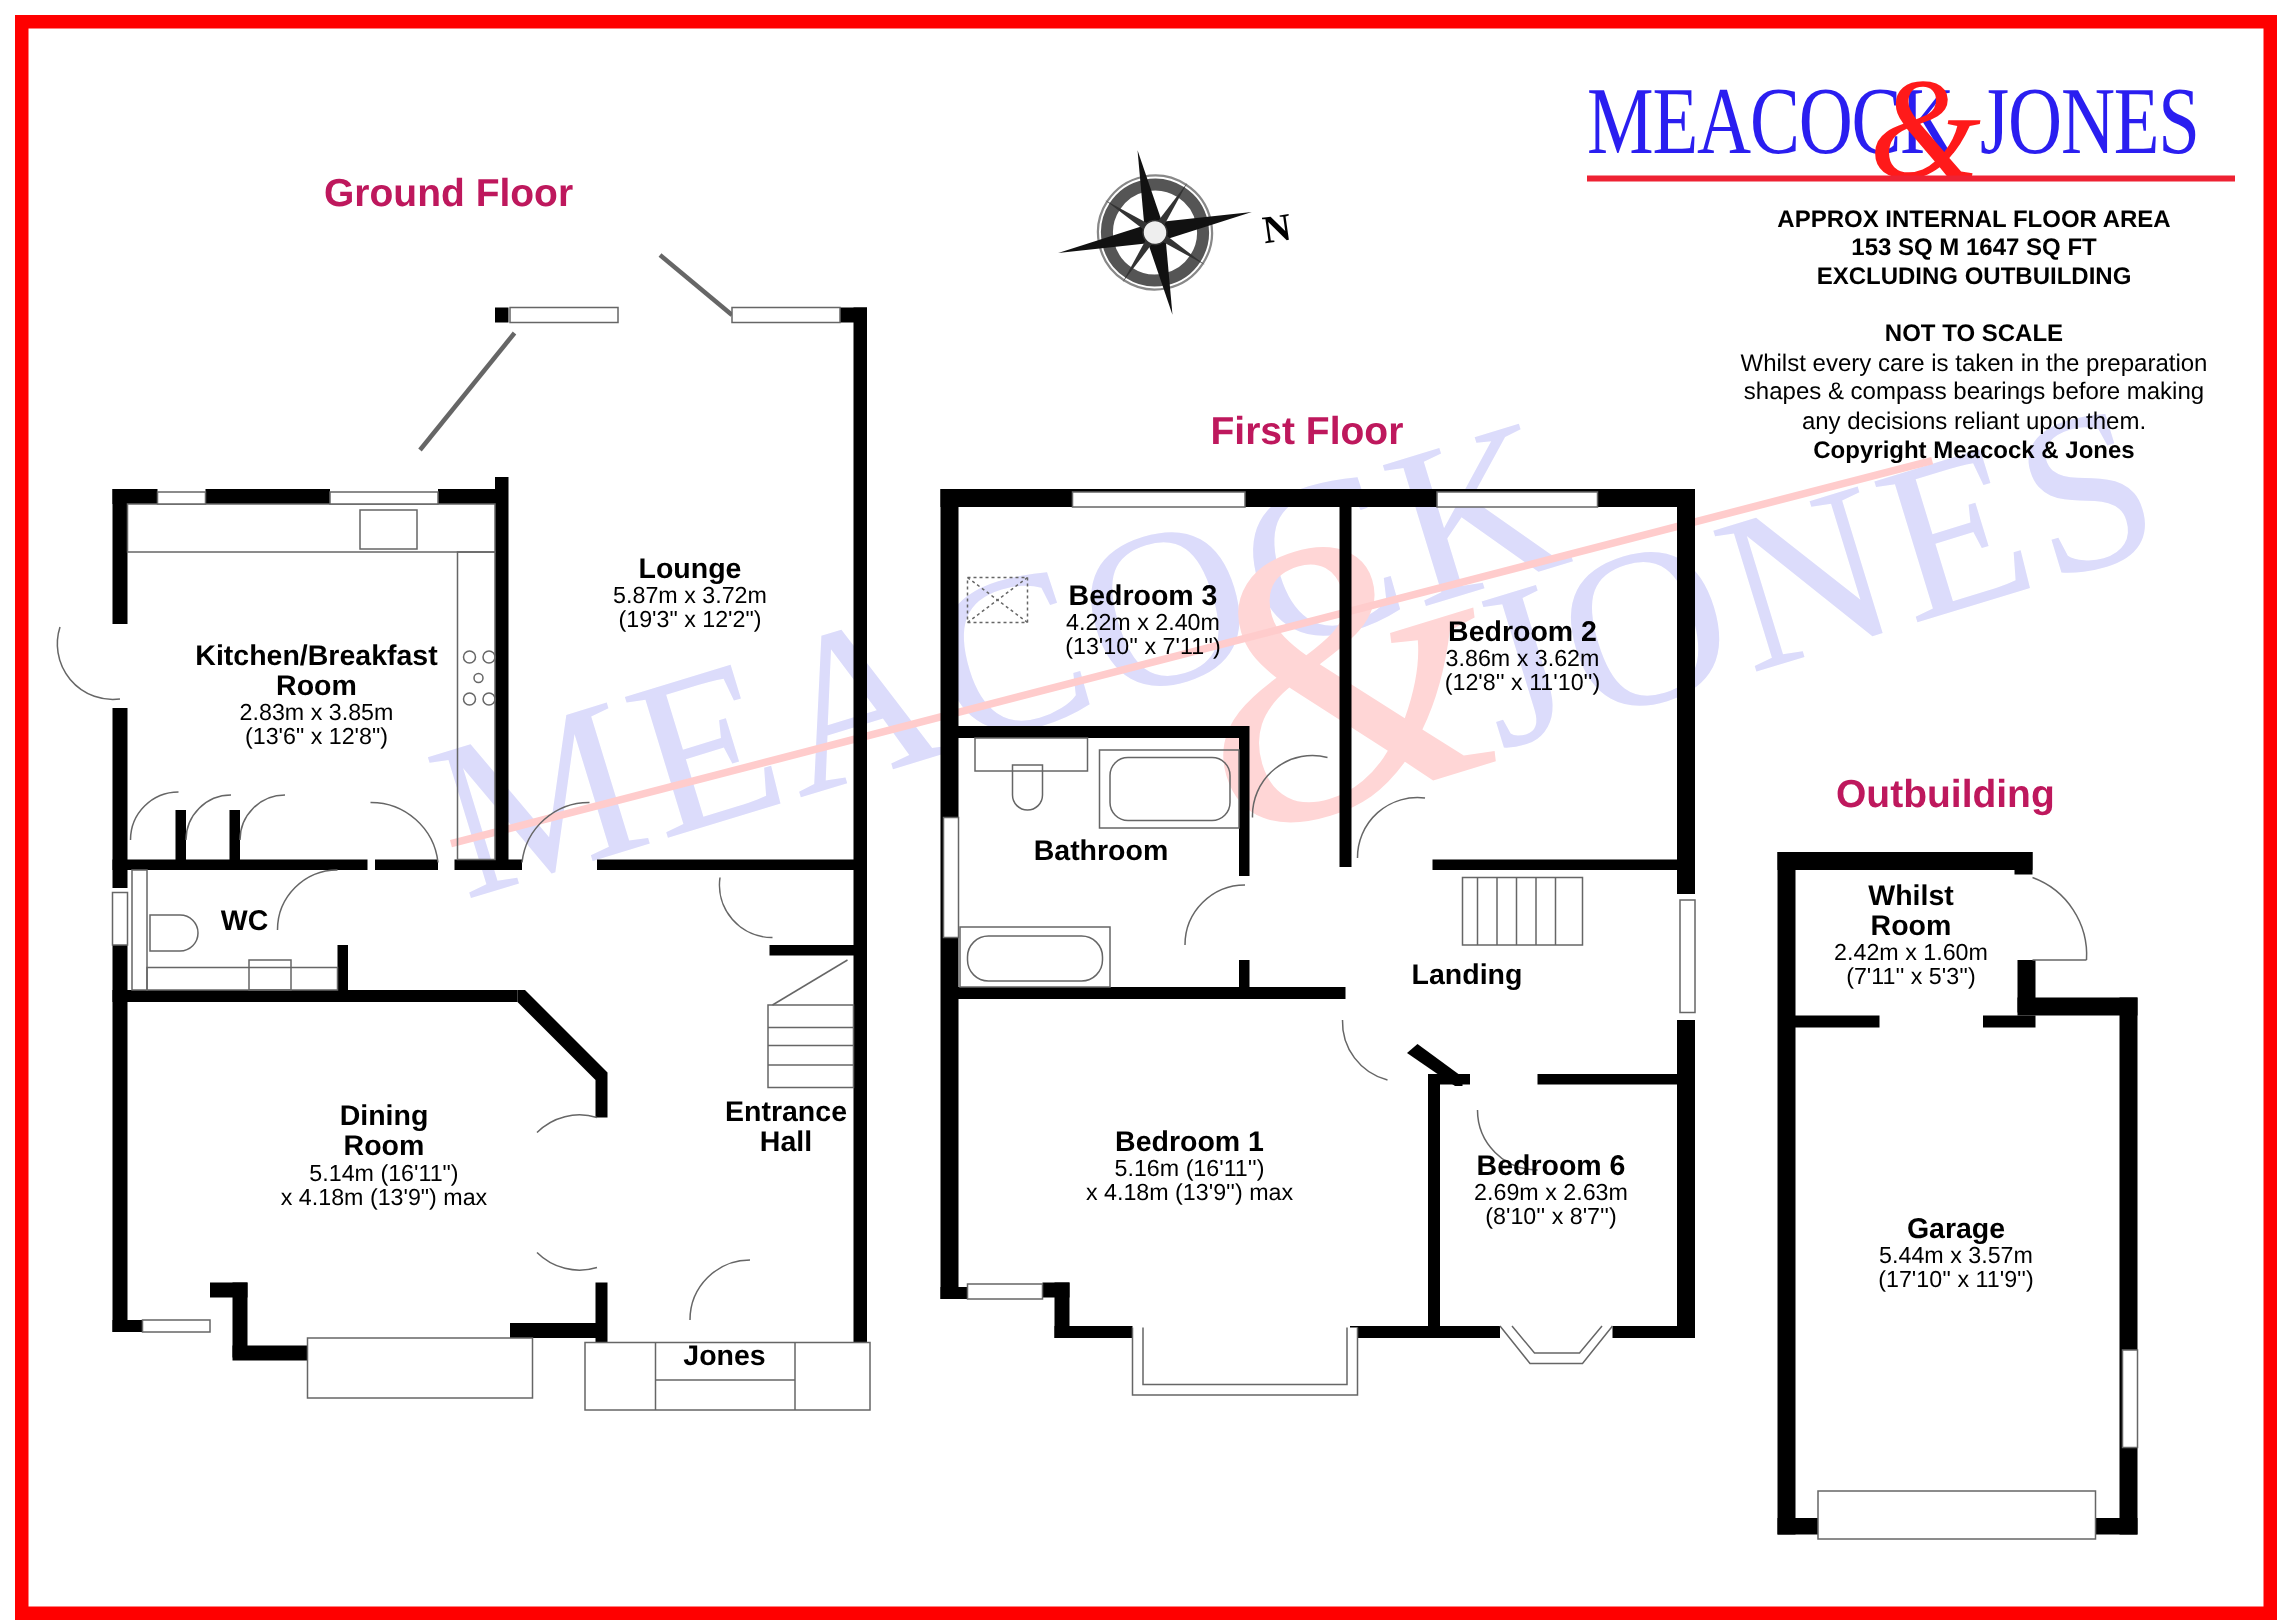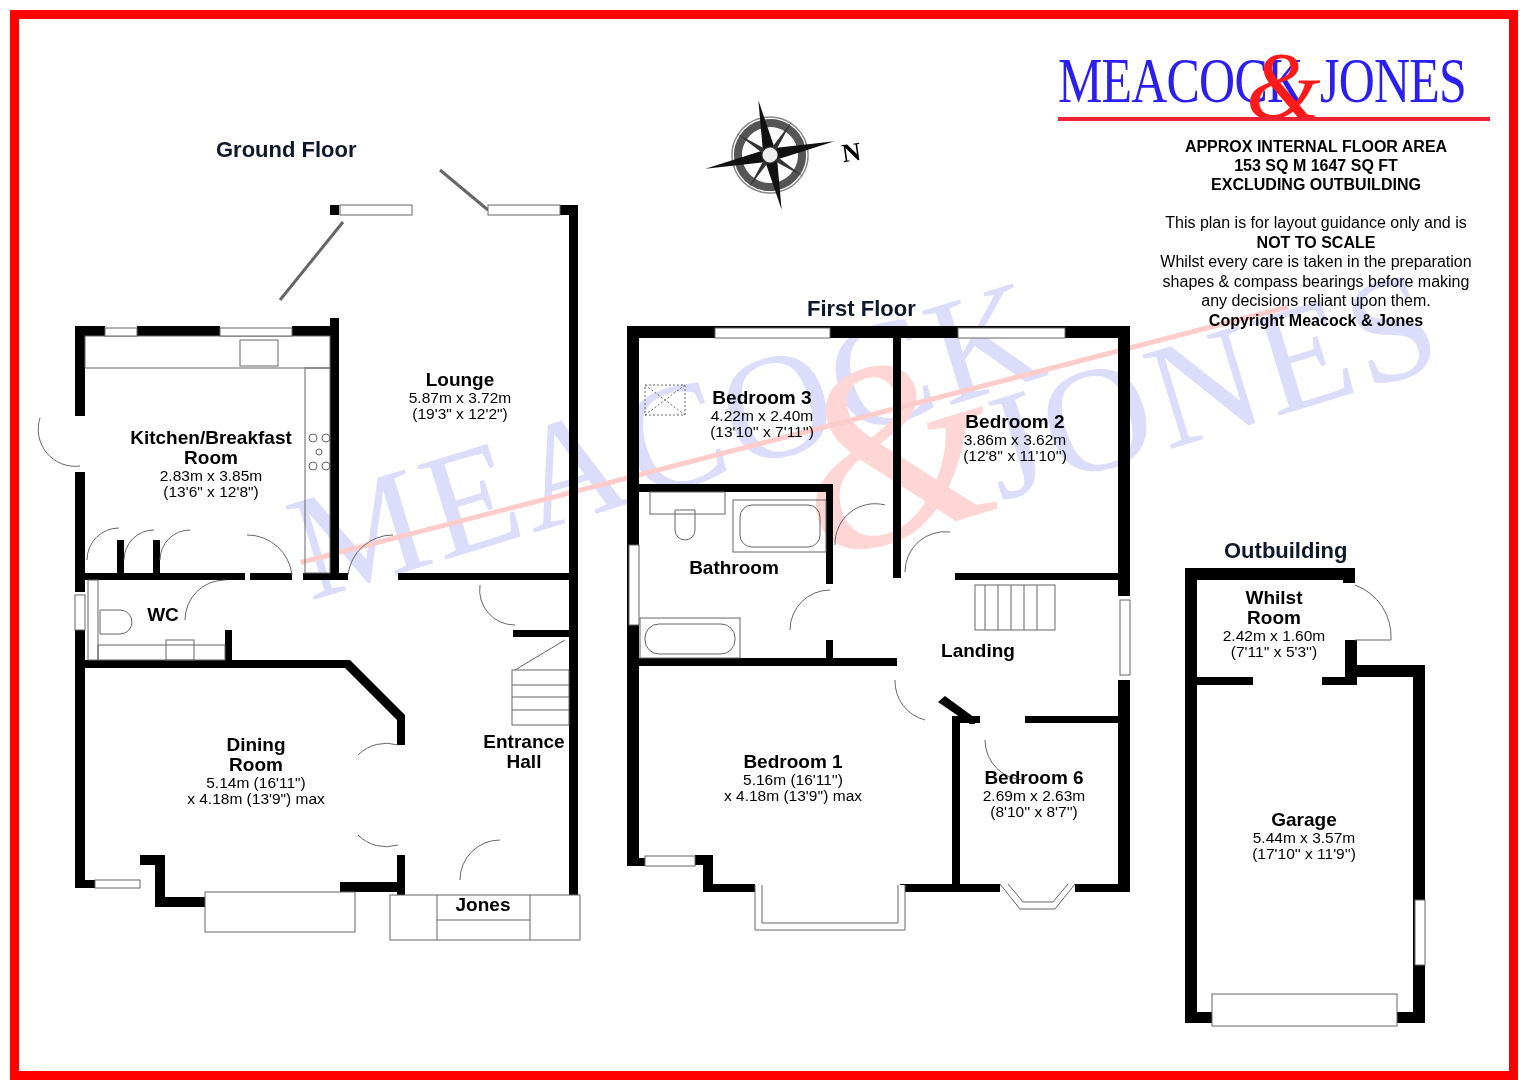--- a/index.html
+++ b/index.html
@@ -2,21 +2,21 @@
 <html><head>
 <meta charset="utf-8">
 <style>
   html, body { margin: 0; padding: 0; background: #ffffff; }
   body { width: 1528px; height: 1080px; position: relative; overflow: hidden; font-family: "Liberation Sans", sans-serif; }
   .frame { position: absolute; left: 10px; top: 10px; width: 1490px; height: 1052px; border: 9px solid #ff0000; }
   svg.plan { position: absolute; left: 0; top: 0; }
   .lbl { position: absolute; text-align: center; color: #000; transform: translateX(-50%); white-space: nowrap; line-height: 1.05; }
   .lbl .name { font-weight: bold; font-size: 19px; }
   .lbl .dim { font-size: 15.5px; }
-  .floor-title { position: absolute; font-weight: bold; font-size: 22px; color: #0f172a; white-space: nowrap; margin-top: 24px; }
+  .floor-title { position: absolute; font-weight: bold; font-size: 26px; color: #be185d; white-space: nowrap; }
   .logo { position: absolute; left: 1058px; top: 44px; width: 432px; height: 80px; }
   .logo .word { position: absolute; top: 0; font-family: "Liberation Serif", serif; font-size: 64px; color: #2a1ef0; letter-spacing: -1px; transform: scaleX(0.78); transform-origin: left top; }
   .logo .amp { position: absolute; left: 188px; top: -14px; font-family: "Liberation Serif", serif; font-size: 96px; color: #ff1a1a; font-style: italic; }
   .logo .rule { position: absolute; left: 0; top: 73px; width: 432px; height: 4px; background: #ee2233; }
   .info { position: absolute; left: 1130px; top: 137px; width: 372px; text-align: center; color: #000; }
   .info .area { font-weight: bold; font-size: 16px; line-height: 19px; text-align: center; }
   .info .disc { margin-top: 19px; font-size: 16px; line-height: 19.6px; }
   .info .bold { font-weight: bold; }
   .north { position: absolute; left: 842px; top: 138px; font-family: "Liberation Serif", serif; font-weight: bold; font-size: 26px; transform: rotate(-8deg); }
   .wm { position: absolute; font-family: "Liberation Serif", serif; pointer-events: none; }
@@ -219,21 +219,20 @@
   <span class="amp">&amp;</span>
   <span class="word" style="left:262px;">JONES</span>
   <div class="rule"></div>
 </div>
 
 <div class="info">
   <div class="area">APPROX INTERNAL FLOOR AREA</div>
   <div class="area">153 SQ M 1647 SQ FT</div>
   <div class="area">EXCLUDING OUTBUILDING</div>
   <div class="disc">
-    <div>This plan is for layout guidance only and is</div>
     <div class="bold">NOT TO SCALE</div>
     <div>Whilst every care is taken in the preparation</div>
     <div>shapes &amp; compass bearings before making</div>
     <div>any decisions reliant upon them.</div>
     <div class="bold">Copyright Meacock &amp; Jones</div>
   </div>
 </div>
 
 <div class="floor-title" style="left:216px;top:113px;">Ground Floor</div>
 <div class="floor-title" style="left:807px;top:272px;">First Floor</div>

